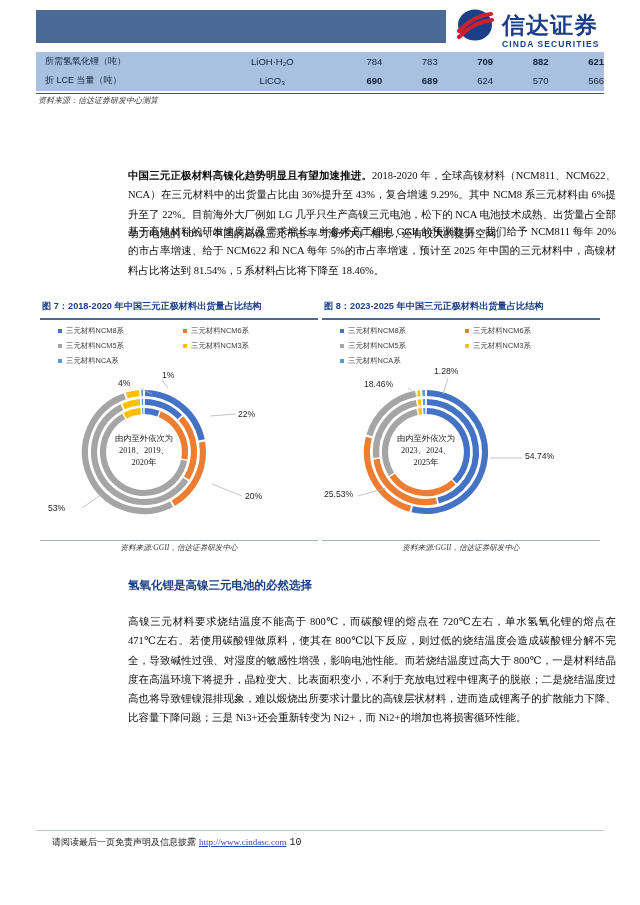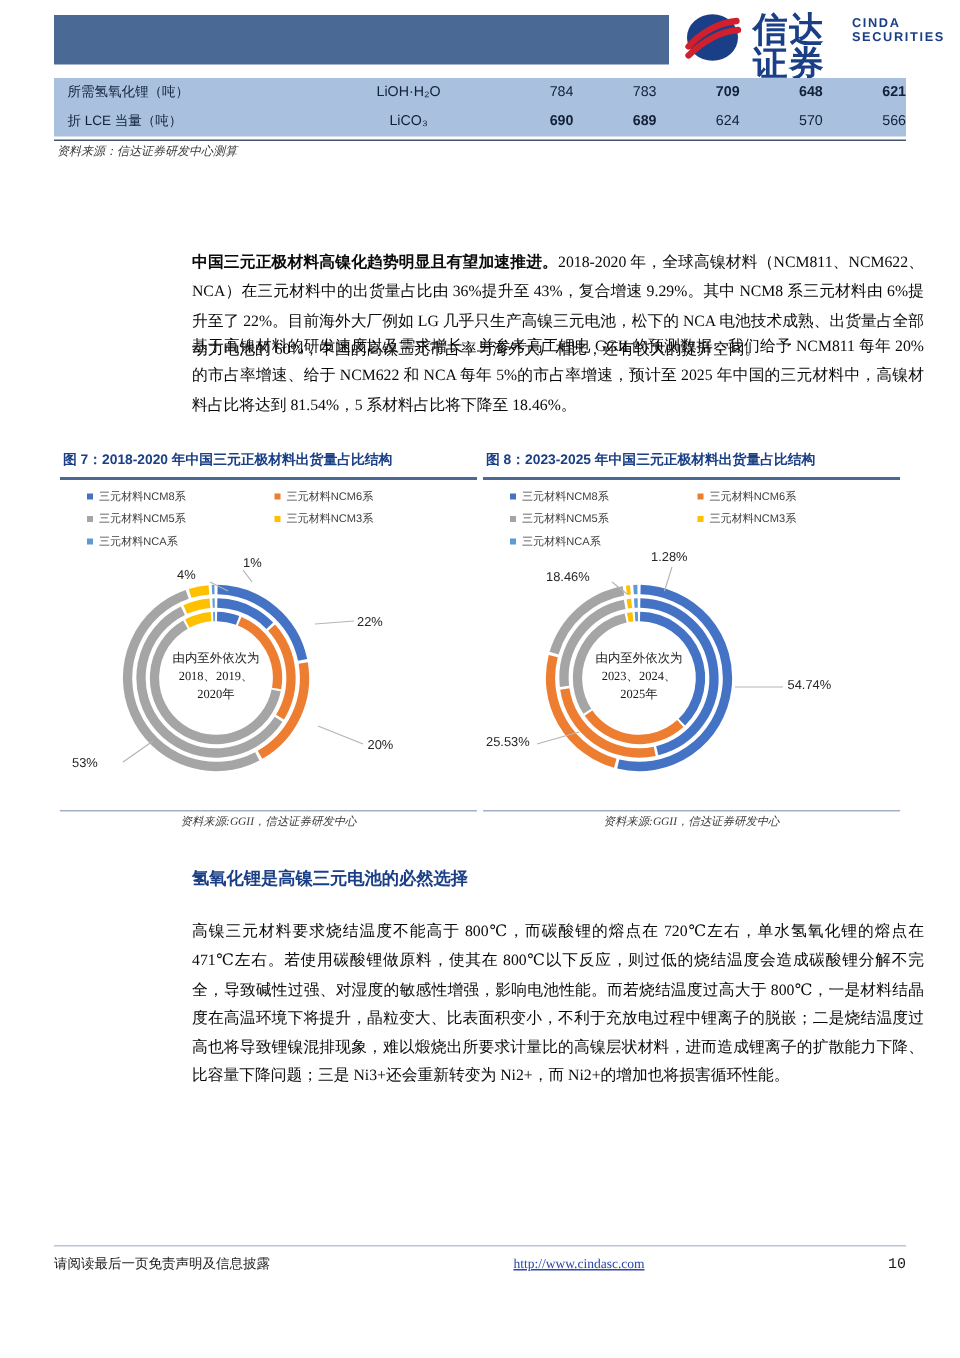--- a/index.html
+++ b/index.html
@@ -11,21 +11,21 @@
     position:relative;
     overflow:hidden;
   }
   .page{position:relative;width:640px;height:905px;}
 
   
   .header{position:absolute;left:0;top:0;width:640px;height:46px;}
   .header-bar{position:absolute;left:36px;top:10px;width:410px;height:33px;background:#4a6a95;}
   .logo-wrap{position:absolute;left:455px;top:4px;width:180px;height:42px;display:flex;align-items:center;gap:7px;}
   .logo-mark{width:40px;height:40px;position:relative;flex:0 0 auto;}
-  .logo-text{display:flex;line-height:1;margin-top:12px;}
+  .logo-text{display:flex;flex-direction:column;line-height:1;margin-top:12px;}
   .logo-cn{font-family:"Liberation Sans","DejaVu Sans",sans-serif;font-weight:bold;font-size:23px;color:#1b3f86;letter-spacing:1px;}
   .logo-en{font-family:"Liberation Sans","DejaVu Sans",sans-serif;font-weight:bold;font-size:8.5px;color:#1b3f86;letter-spacing:1.1px;margin-top:3px;}
 
   
   .tbl{position:absolute;left:36px;top:52px;width:568px;}
   .tbl table{border-collapse:collapse;width:100%;background:#a9c0de;
     font-family:"Liberation Sans","DejaVu Sans",sans-serif;font-size:9.5px;padding-left:32px;}
   .tbl td{padding:3px 0;color:#11213a;}
   .tbl .c-label{width:175px;padding-left:9px;text-align:left;font-size:9px;}
   .tbl .c-form{width:110px;text-align:center;}
@@ -69,21 +69,21 @@
     font-family:"Liberation Serif","DejaVu Serif",serif;}
   .dlabel{position:absolute;font-family:"Liberation Sans","DejaVu Sans",sans-serif;
     font-size:8.6px;color:#262626;white-space:nowrap;}
 
   
   .sec-head{position:absolute;left:128px;top:578px;font-family:"Liberation Sans","DejaVu Sans",sans-serif;
     font-size:11.5px;font-weight:bold;color:#1b3f86;}
 
   
   .foot-rule{position:absolute;left:36px;top:830px;width:568px;height:1px;background:#b9c4d4;}
-  .footer{position:absolute;left:36px;top:836px;width:568px;display:flex;justify-content:space-between;
+  .footer{position:absolute;left:52px;top:836px;width:568px;display:flex;justify-content:flex-start;
     align-items:baseline;gap:3px;font-size:9px;color:#1a1a1a;}
   .footer .url{color:#2b47a8;text-decoration:underline;font-family:"Liberation Serif","DejaVu Serif",serif;}
   .footer .pg{font-family:Liberation Mono, monospace;font-size:10px;}
 </style>
 </head>
 <body>
 
 <div class="page">
 
   <div class="header">
@@ -105,21 +105,21 @@
 
   <div class="tbl">
     <table>
       <tbody id="tbl-body">
           <tr class="row1">
             <td class="c-label">所需氢氧化锂（吨）</td>
             <td class="c-form">LiOH·H₂O</td>
             <td class="c-num">784</td>
             <td class="c-num">783</td>
             <td class="c-num b">709</td>
-            <td class="c-num b">648</td>
+            <td class="c-num b">882</td>
             <td class="c-num b">621</td>
           </tr>
           <tr class="row2">
             <td class="c-label">折 LCE 当量（吨）</td>
             <td class="c-form">LiCO₃</td>
             <td class="c-num b">690</td>
             <td class="c-num b">689</td>
             <td class="c-num">624</td>
             <td class="c-num">570</td>
             <td class="c-num">566</td>

